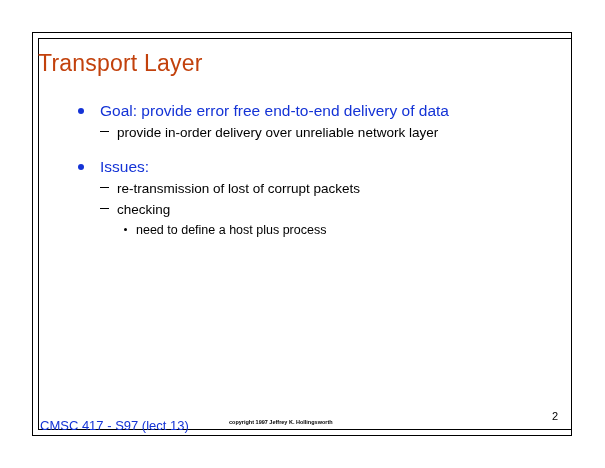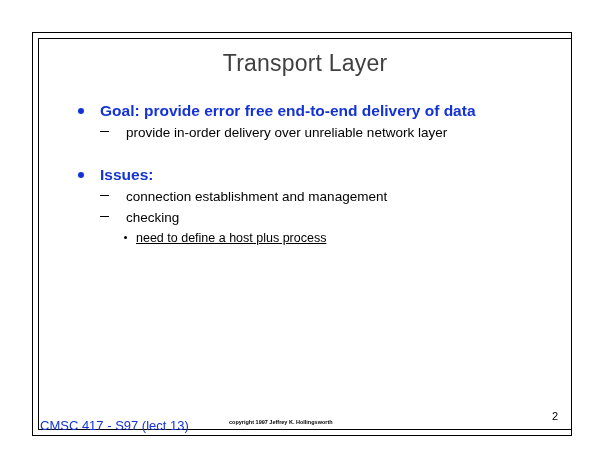--- a/index.html
+++ b/index.html
@@ -37,91 +37,91 @@
     box-sizing: border-box;
     background: #ffffff;
   }
 
   
   .slide-title {
     position: absolute;
     left: 38px;
     top: 50px;
     width: 534px;
-    text-align: center;
+    text-align: left;
     font-size: 23px;
-    color: #404040;
+    color: #c2410c;
     letter-spacing: 0.2px;
   }
 
   
   .content {
     position: absolute;
     left: 40px;
     top: 100px;
     width: 528px;
   }
 
   .lvl1 {
     position: relative;
     padding-left: 38px;
     color: #1433d6;
     font-size: 15.5px;
     line-height: 22px;
-    margin-top: 16px;
+    margin-top: 8px;
     white-space: nowrap;
   }
   .lvl1:first-child { margin-top: 0; }
   .lvl1 .dot {
     position: absolute;
     left: 38px;
     top: 8px;
     width: 6px;
     height: 6px;
     border-radius: 50%;
     background: #1433d6;
   }
-  .lvl1 .txt { margin-left: 22px; display: inline-block; font-weight: bold; }
+  .lvl1 .txt { margin-left: 22px; display: inline-block; }
 
   .lvl2 {
     position: relative;
     padding-left: 60px;
     color: #000000;
     font-size: 13.5px;
     line-height: 21px;
     white-space: nowrap;
   }
   .lvl2 .dash {
     position: absolute;
     left: 60px;
     top: 9px;
     width: 9px;
     height: 1px;
     background: #000000;
   }
-  .lvl2 .txt { margin-left: 26px; display: inline-block; }
+  .lvl2 .txt { margin-left: 17px; display: inline-block; }
 
   .lvl3 {
     position: relative;
     padding-left: 84px;
     color: #000000;
     font-size: 12.5px;
     line-height: 20px;
     white-space: nowrap;
   }
   .lvl3 .dot {
     position: absolute;
     left: 84px;
     top: 8px;
     width: 3px;
     height: 3px;
     border-radius: 50%;
     background: #000000;
   }
-  .lvl3 .txt { margin-left: 12px; display: inline-block; text-decoration: underline; }
+  .lvl3 .txt { margin-left: 12px; display: inline-block; }
 
   .gap-sm { height: 5px; }
 
   
   .footer-left {
     position: absolute;
     left: 40px;
     top: 418px;
     font-size: 13px;
     color: #1433d6;
@@ -170,25 +170,25 @@
 
   <div class="lvl1">
     <span class="dot"></span>
     <span class="txt">Issues:</span>
   </div>
 
   <div class="lvl2">
     <span class="dash"></span>
   </div>
 
-
-  <div class="lvl2">
-    <span class="dash"></span>
-    <span class="txt">connection establishment and management</span>
-  </div>
+  <div class="lvl2">
+    <span class="dash"></span>
+    <span class="txt">re-transmission of lost of corrupt packets</span>
+  </div>
+
 
   <div class="lvl2">
     <span class="dash"></span>
     <span class="txt">checking</span>
   </div>
 
   <div class="lvl3">
     <span class="dot"></span>
     <span class="txt">need to define a host plus process</span>
   </div>

